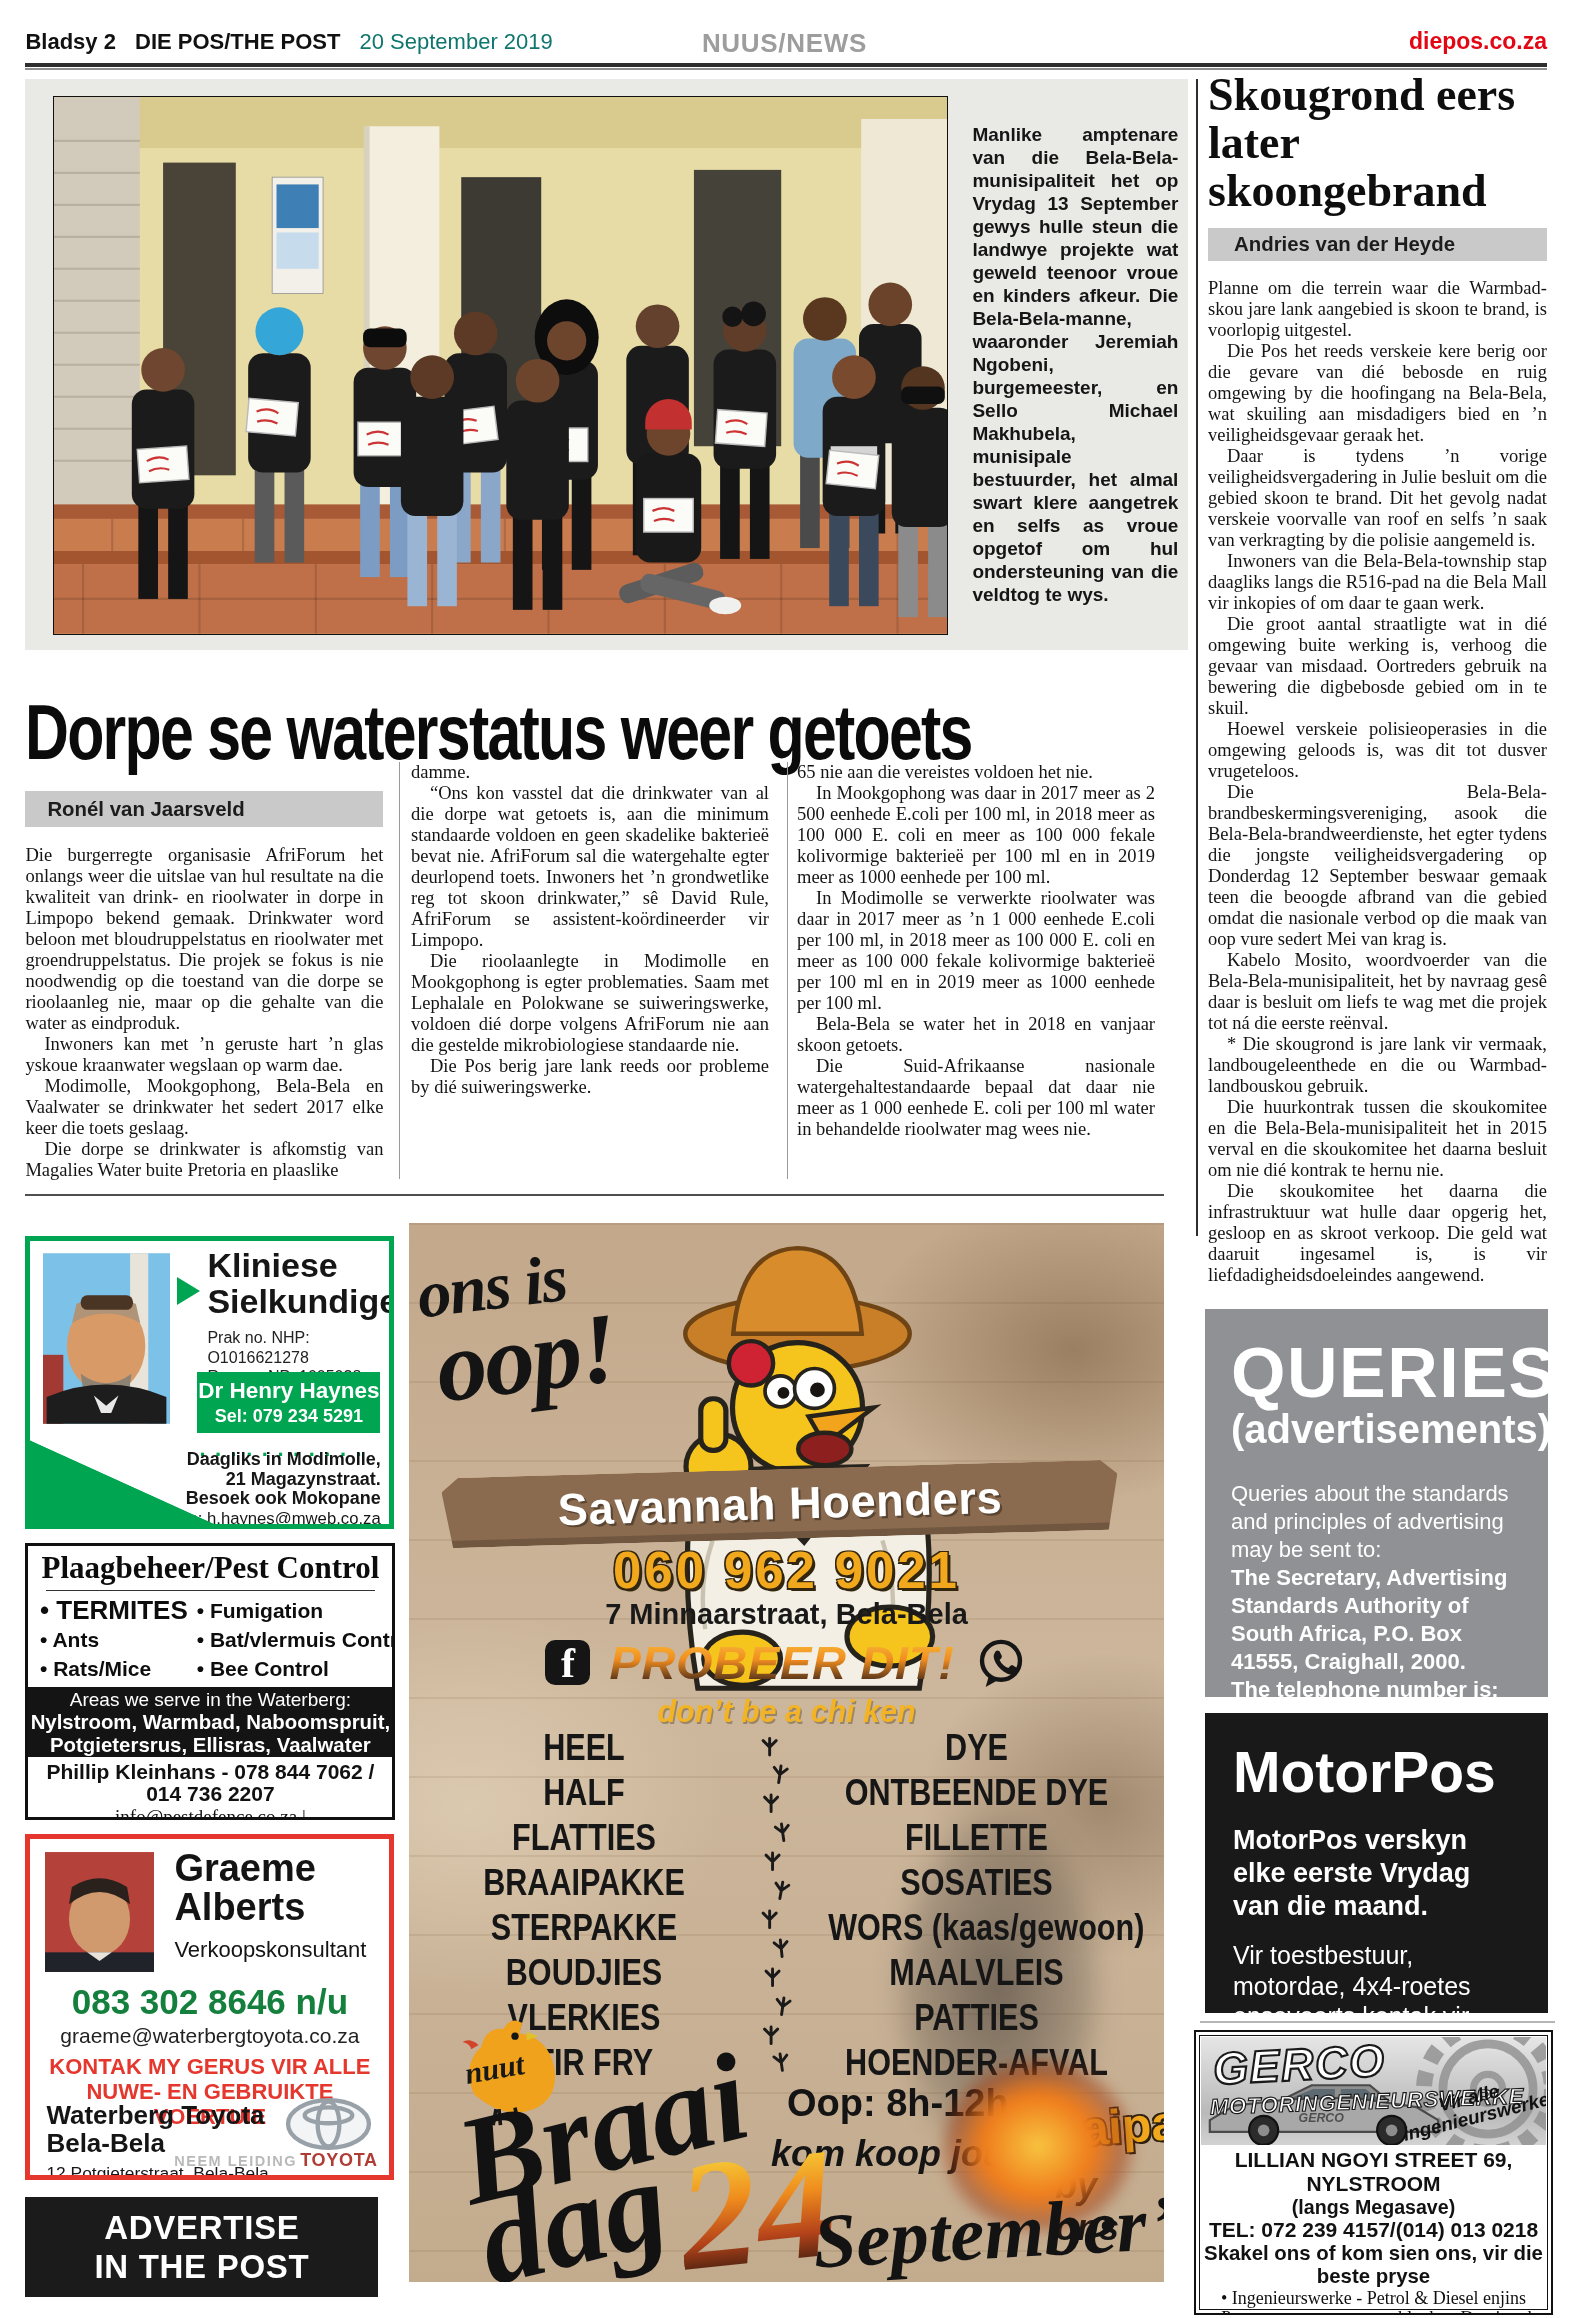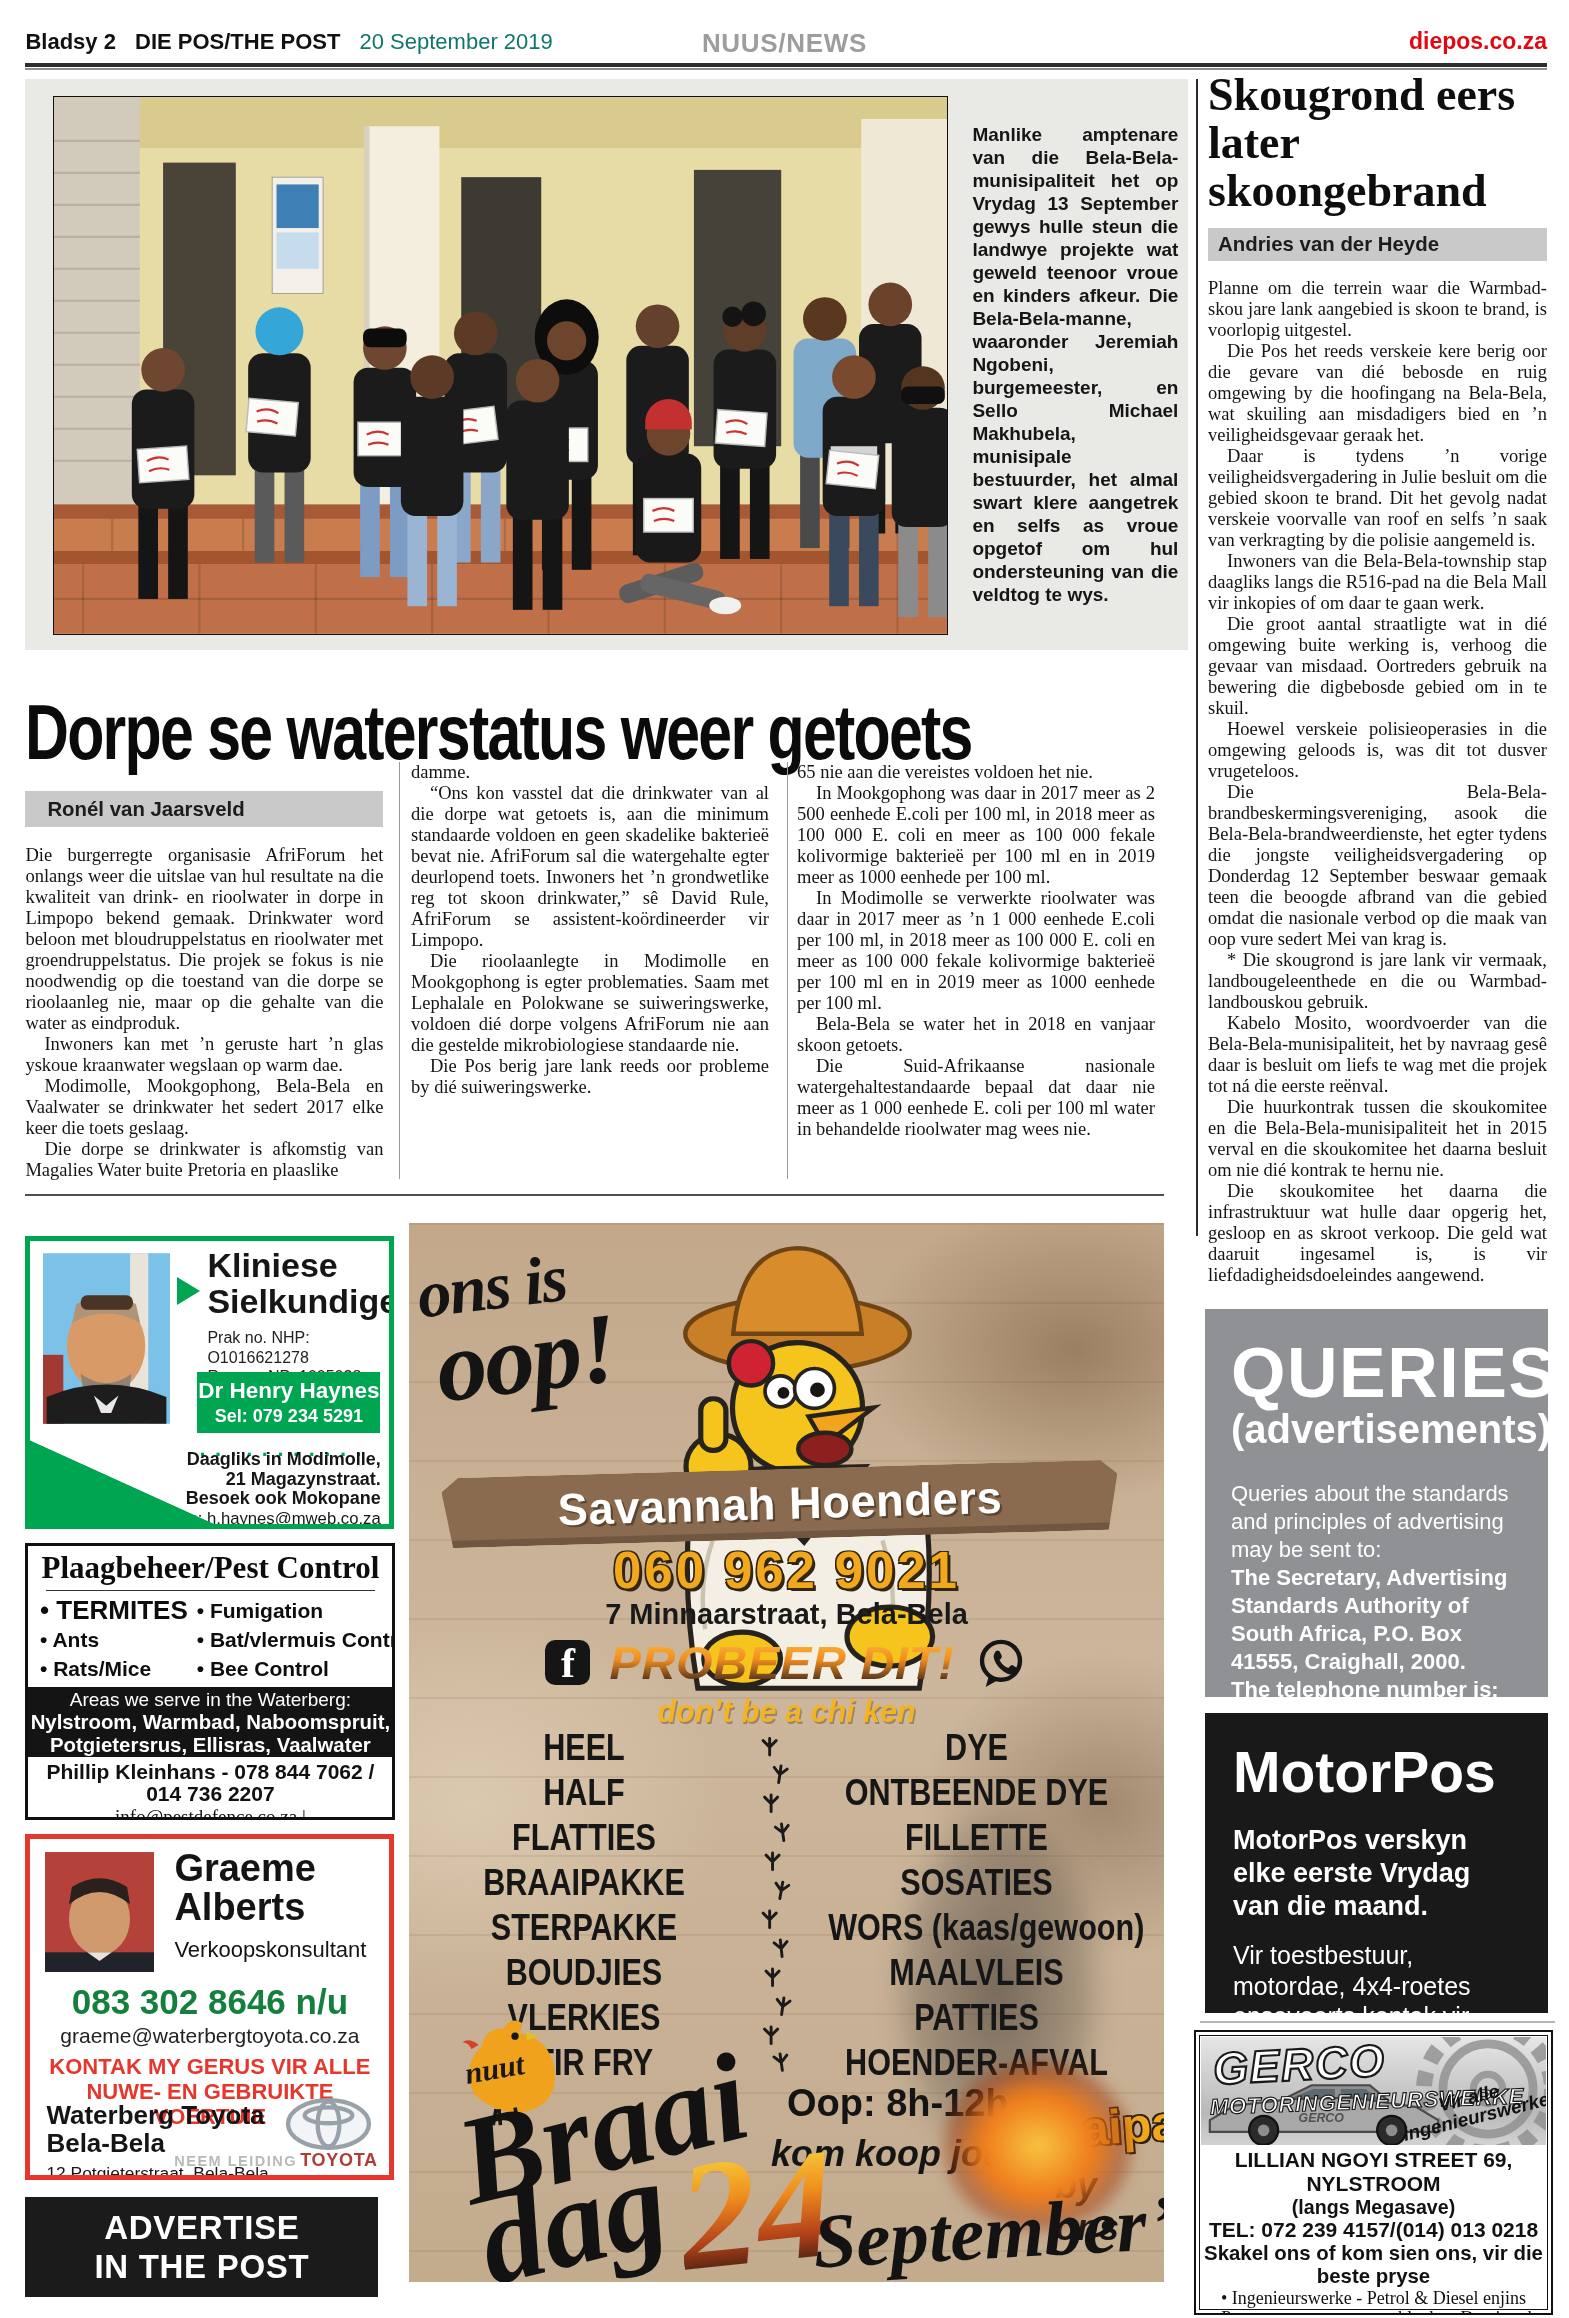--- a/index.html
+++ b/index.html
@@ -28,21 +28,21 @@
   .serifbody p{margin:0;text-align:justify;text-indent:19px;
                font-family:"Liberation Serif",serif;font-size:18.5px;line-height:21px;color:#141414;}
   .serifbody p:first-child{text-indent:0;}
   .byline-bar{background:#c9c9c9;font-weight:bold;font-size:20.4px;color:#1c1c1c;}
 
   
   .vrule-main{left:1196px;top:79px;width:1.5px;height:1157px;background:#2d2d2d;}
   .side-art{left:1208px;top:71px;width:339px;}
   .side-head{font-family:"Liberation Serif",serif;font-weight:bold;font-size:46px;line-height:48px;
              color:#0e0e0e;margin:0;}
-  .side-byline{margin-top:13px;height:33px;line-height:33px;padding-left:10px;}
+  .side-byline{margin-top:13px;height:33px;line-height:33px;padding-left:26px;}
   .side-body{margin-top:17.4px;}
 
   
   .lead-head{left:25.4px;top:688px;width:1440px;font-size:77px;font-weight:bold;letter-spacing:-2.2px;
              color:#0b0b0b;white-space:nowrap;}
   .lead-head span{display:inline-block;transform:scaleX(.79);transform-origin:left center;}
   .lead-byline{left:25.4px;top:791px;width:336px;height:36px;line-height:36px;padding-left:22px;}
   .col{width:358px;}
   .col1{left:25.4px;top:845px;}
   .col2{left:411px;top:762px;}
@@ -313,22 +313,22 @@
     <h2 class="side-head">Skougrond eers later skoongebrand</h2>
     <div class="byline-bar side-byline">Andries van der Heyde</div>
     <div class="serifbody side-body">
         <p>Planne om die terrein waar die Warmbad-skou jare lank aangebied is skoon te brand, is voorlopig uitgestel.</p>
         <p>Die Pos het reeds verskeie kere berig oor die gevare van dié bebosde en ruig omgewing by die hoofingang na Bela-Bela, wat skuiling aan misdadigers bied en ’n veiligheidsgevaar geraak het.</p>
         <p>Daar is tydens ’n vorige veiligheidsvergadering in Julie besluit om die gebied skoon te brand. Dit het gevolg nadat verskeie voorvalle van roof en selfs ’n saak van verkragting by die polisie aangemeld is.</p>
         <p>Inwoners van die Bela-Bela-township stap daagliks langs die R516-pad na die Bela Mall vir inkopies of om daar te gaan werk.</p>
         <p>Die groot aantal straatligte wat in dié omgewing buite werking is, verhoog die gevaar van misdaad. Oortreders gebruik na bewering die digbebosde gebied om in te skuil.</p>
         <p>Hoewel verskeie polisieoperasies in die omgewing geloods is, was dit tot dusver vrugeteloos.</p>
         <p>Die Bela-Bela-brandbeskermingsvereniging, asook die Bela-Bela-brandweerdienste, het egter tydens die jongste veiligheidsvergadering op Donderdag 12 September beswaar gemaak teen die beoogde afbrand van die gebied omdat die nasionale verbod op die maak van oop vure sedert Mei van krag is.</p>
+        <p>Kabelo Mosito, woordvoerder van die Bela-Bela-munisipaliteit, het by navraag gesê daar is besluit om liefs te wag met die projek tot ná die eerste reënval.</p>
         <p>* Die skougrond is jare lank vir vermaak, landbougeleenthede en die ou Warmbad-landbouskou gebruik.</p>
-        <p>Kabelo Mosito, woordvoerder van die Bela-Bela-munisipaliteit, het by navraag gesê daar is besluit om liefs te wag met die projek tot ná die eerste reënval.</p>
         <p>Die huurkontrak tussen die skoukomitee en die Bela-Bela-munisipaliteit het in 2015 verval en die skoukomitee het daarna besluit om nie dié kontrak te hernu nie.</p>
         <p>Die skoukomitee het daarna die infrastruktuur wat hulle daar opgerig het, gesloop en as skroot verkoop. Die geld wat daaruit ingesamel is, is vir liefdadigheidsdoeleindes aangewend.</p>
       </div>
   </div>
 
   <div class="abs lead-head">
     <span>Dorpe se waterstatus weer getoets</span>
   </div>
   <div class="abs byline-bar lead-byline">Ronél  van Jaarsveld</div>
   <div class="abs serifbody col col1">

